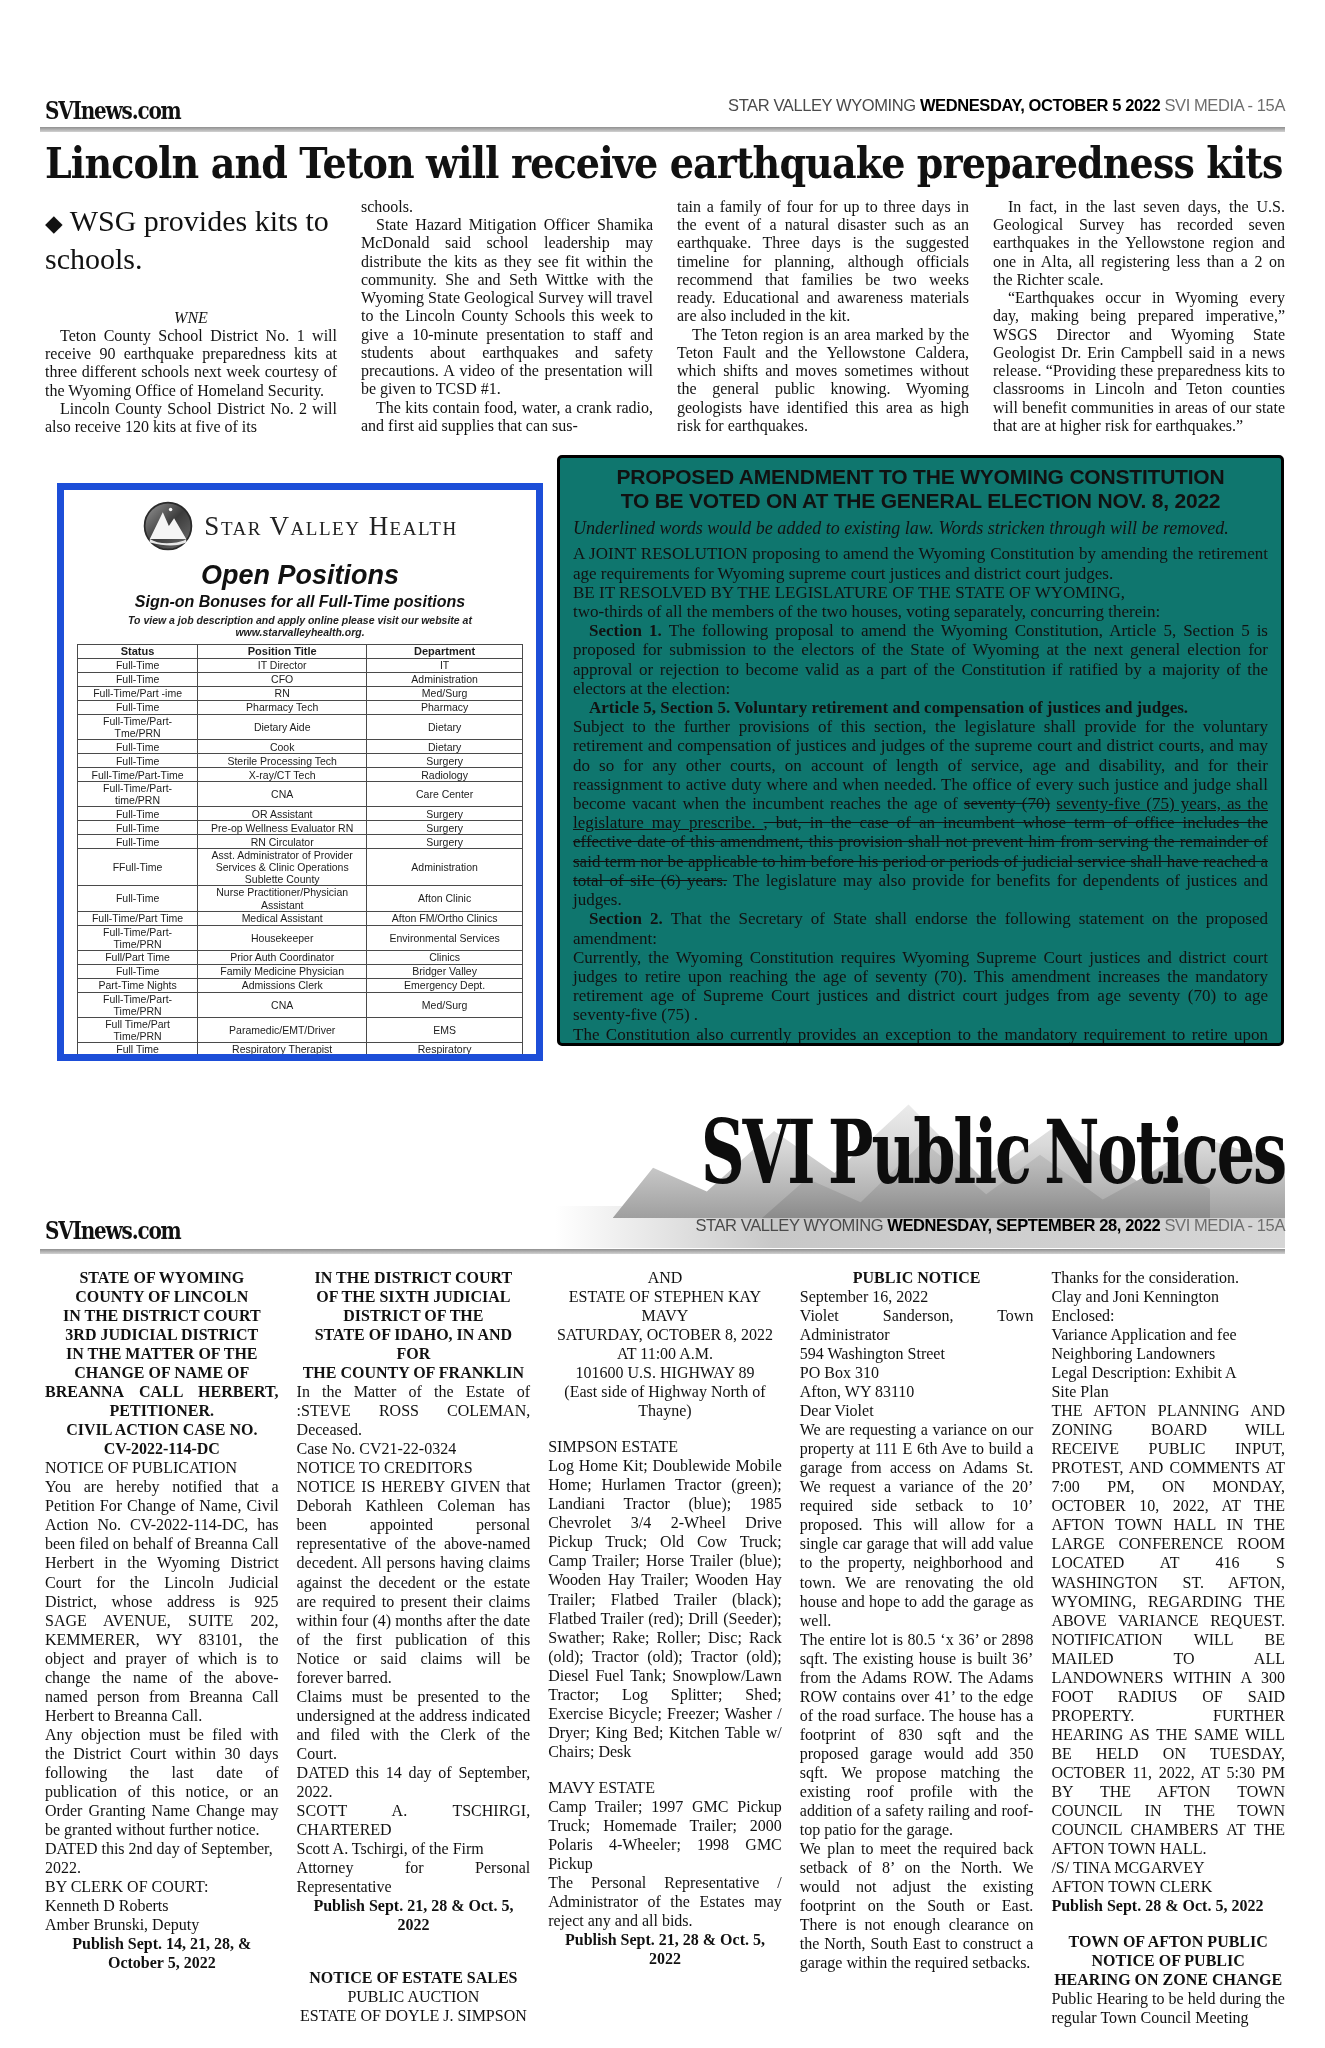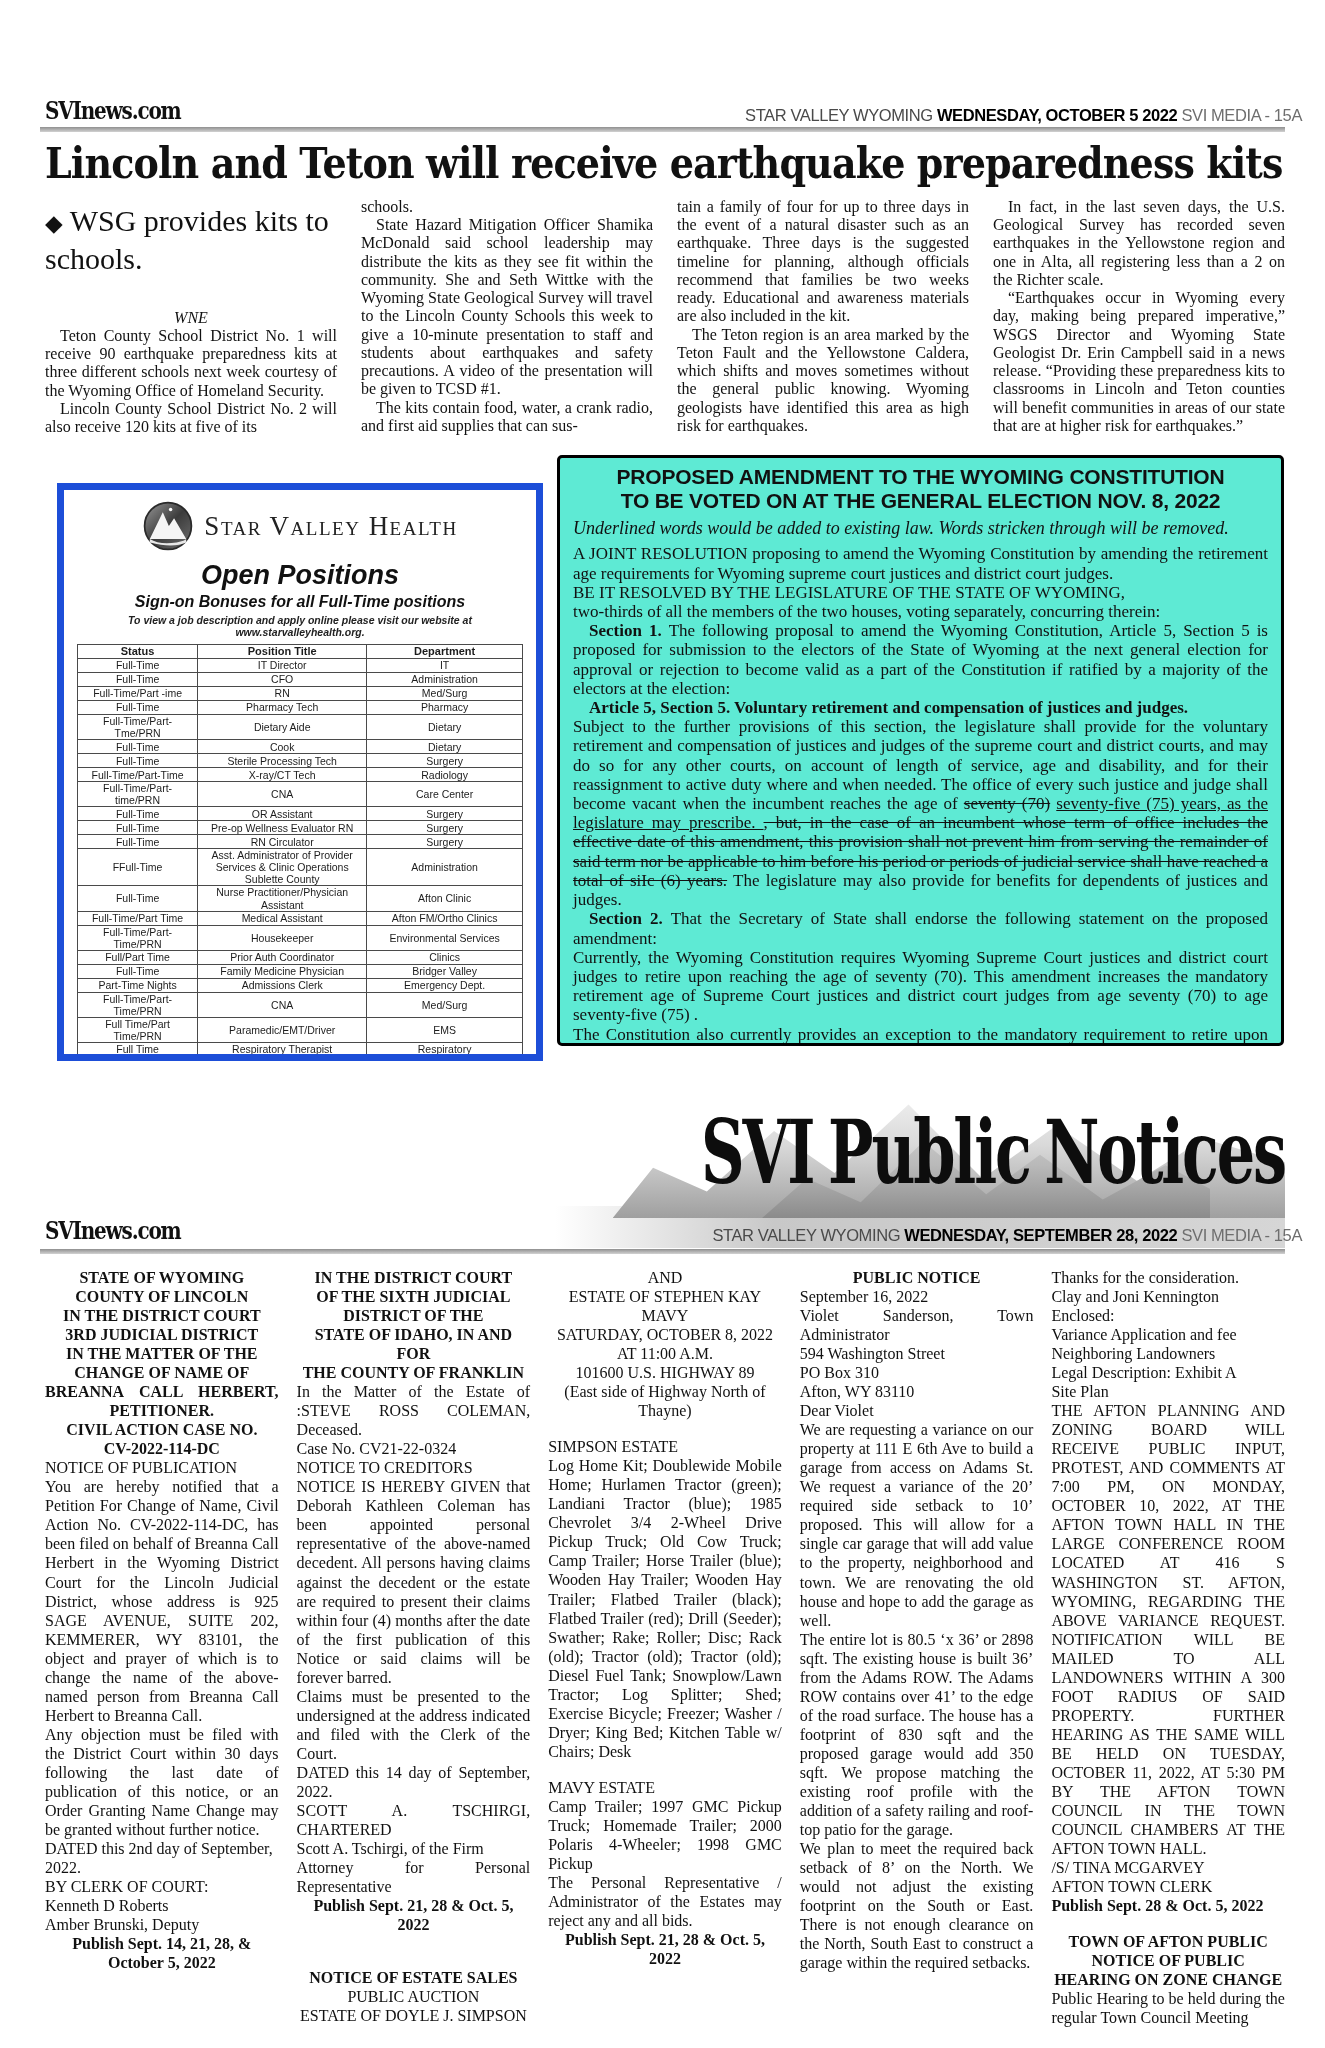--- a/index.html
+++ b/index.html
@@ -1,18 +1,18 @@
 <!DOCTYPE html>
 <html><head>
 <meta charset="utf-8">
 <style>
   html,body{margin:0;padding:0;background:#e9e9e9;}
   .page{position:relative;width:1325px;height:2048px;background:#fff;margin:0 auto;overflow:hidden;color:#111;}
   
-  .hdr{position:absolute;left:45px;right:23px;display:flex;justify-content:space-between;align-items:flex-end;z-index:5;}
+  .hdr{position:absolute;left:45px;right:40px;display:flex;justify-content:space-between;align-items:flex-start;z-index:5;}
   .site{font-family:"DejaVu Serif",serif;font-weight:bold;font-size:25px;letter-spacing:-1.5px;transform:scaleX(0.8);transform-origin:left bottom;white-space:nowrap;}
   .dateline{font-family:"Liberation Sans",sans-serif;font-size:16.5px;letter-spacing:-0.4px;white-space:nowrap;}
   .dl-region{color:#4a4a4a;}
   .dl-date{color:#000;font-weight:bold;}
   .dl-media{color:#6e6e6e;}
   .rule{position:absolute;left:40px;right:40px;height:5px;background:linear-gradient(180deg,#8f8f8f,#d2d2d2);}
   
   .headline{position:absolute;left:45px;top:138px;white-space:nowrap;font-family:"DejaVu Serif",serif;font-weight:bold;font-size:43px;letter-spacing:-1px;transform:scaleX(0.885);transform-origin:left top;}
   .article{position:absolute;left:45px;right:40px;top:198px;display:flex;gap:24px;}
   .acol{flex:1;font-family:"Liberation Serif",serif;font-size:16px;line-height:1.14;text-align:justify;}
@@ -33,21 +33,21 @@
   .ad{position:absolute;left:57px;top:483px;width:486px;height:578px;border:7px solid #1d4ed8;background:#fff;padding:8px 13px;box-sizing:border-box;overflow:hidden;}
   .brandrow{display:flex;align-items:center;justify-content:center;gap:10px;margin-top:2px;}
   .brand{font-family:"Liberation Serif",serif;font-variant:small-caps;font-size:27px;letter-spacing:1.5px;color:#222;}
   .ad-title{font-family:"Liberation Sans",sans-serif;font-weight:bold;font-style:italic;font-size:27px;text-align:center;margin:8px 0 2px;}
   .ad-sub{font-family:"Liberation Sans",sans-serif;font-weight:bold;font-style:italic;font-size:16px;text-align:center;margin:0 0 3px;}
   .ad-tag{font-family:"Liberation Sans",sans-serif;font-weight:bold;font-style:italic;font-size:10.5px;text-align:center;color:#222;margin:0 0 6px;}
   table.jobs{border-collapse:collapse;width:100%;font-family:"Liberation Sans",sans-serif;font-size:10.5px;color:#1c1c1c;}
   table.jobs th,table.jobs td{border:1px solid #4a4a4a;text-align:center;padding:0 3px;height:13px;line-height:1.15;}
   table.jobs th{font-size:11px;font-weight:bold;}
   
-  .amend{position:absolute;left:557px;top:455px;width:727px;height:591px;border:3px solid #000;border-radius:5px;background:#5eead4;padding:5px 13px;box-sizing:border-box;overflow:hidden;}
+  .amend{position:absolute;left:557px;top:455px;width:727px;height:591px;border:3px solid #000;border-radius:5px;background:#0f766e;padding:5px 13px;box-sizing:border-box;overflow:hidden;}
   .amend-title{font-family:"Liberation Sans",sans-serif;font-weight:bold;font-size:21px;line-height:1.13;text-align:center;letter-spacing:-0.2px;margin:2px 0 6px;}
   .amend-note{font-family:"Liberation Serif",serif;font-style:italic;font-size:18px;margin:0 0 5px;}
   .amend-body .para{font-family:"Liberation Serif",serif;font-size:17px;line-height:1.13;text-align:justify;}
   
   .banner{position:absolute;left:40px;right:40px;top:1086px;height:132px;z-index:1;}
   .mtn{position:absolute;top:0;bottom:0;}
   .mtn1{left:46%;right:0;background:linear-gradient(180deg,#f4f4f4 0%,#d9d9d9 45%,#9f9f9f 100%);clip-path:polygon(0 100%,6% 62%,14% 80%,24% 34%,33% 66%,44% 14%,55% 70%,66% 30%,78% 72%,88% 40%,100% 58%,100% 100%);}
   .mtn2{left:58%;right:6%;background:linear-gradient(180deg,#e4e4e4 0%,#b9b9b9 60%,#8b8b8b 100%);clip-path:polygon(0 100%,10% 70%,22% 88%,36% 42%,50% 82%,62% 52%,76% 86%,90% 60%,100% 78%,100% 100%);}
   .band{position:absolute;left:555px;right:40px;top:1206px;height:42px;background:linear-gradient(90deg,rgba(205,205,205,0) 0%,#c8c8c8 30%,#d6d6d6 100%);z-index:0;}
   .banner-title{position:absolute;right:0;bottom:14px;font-family:"DejaVu Serif",serif;font-weight:bold;font-size:84px;white-space:nowrap;letter-spacing:-3px;word-spacing:-6px;transform:scale(0.72,1.04);transform-origin:right bottom;color:#0d0d0d;z-index:2;}

